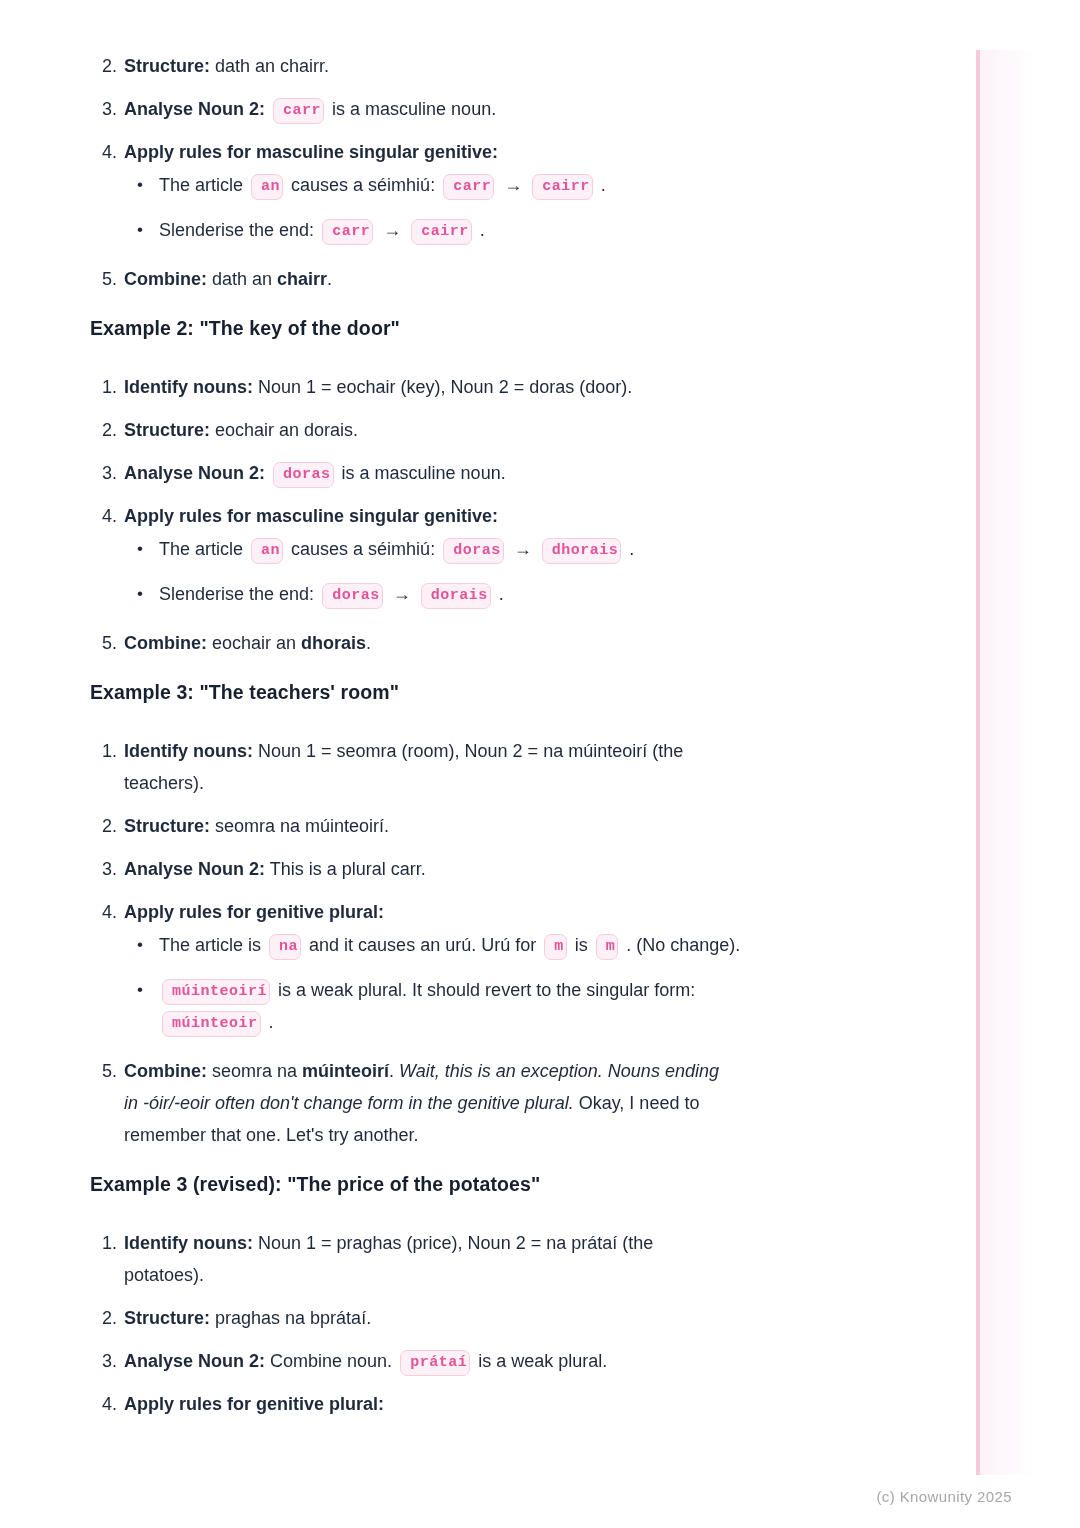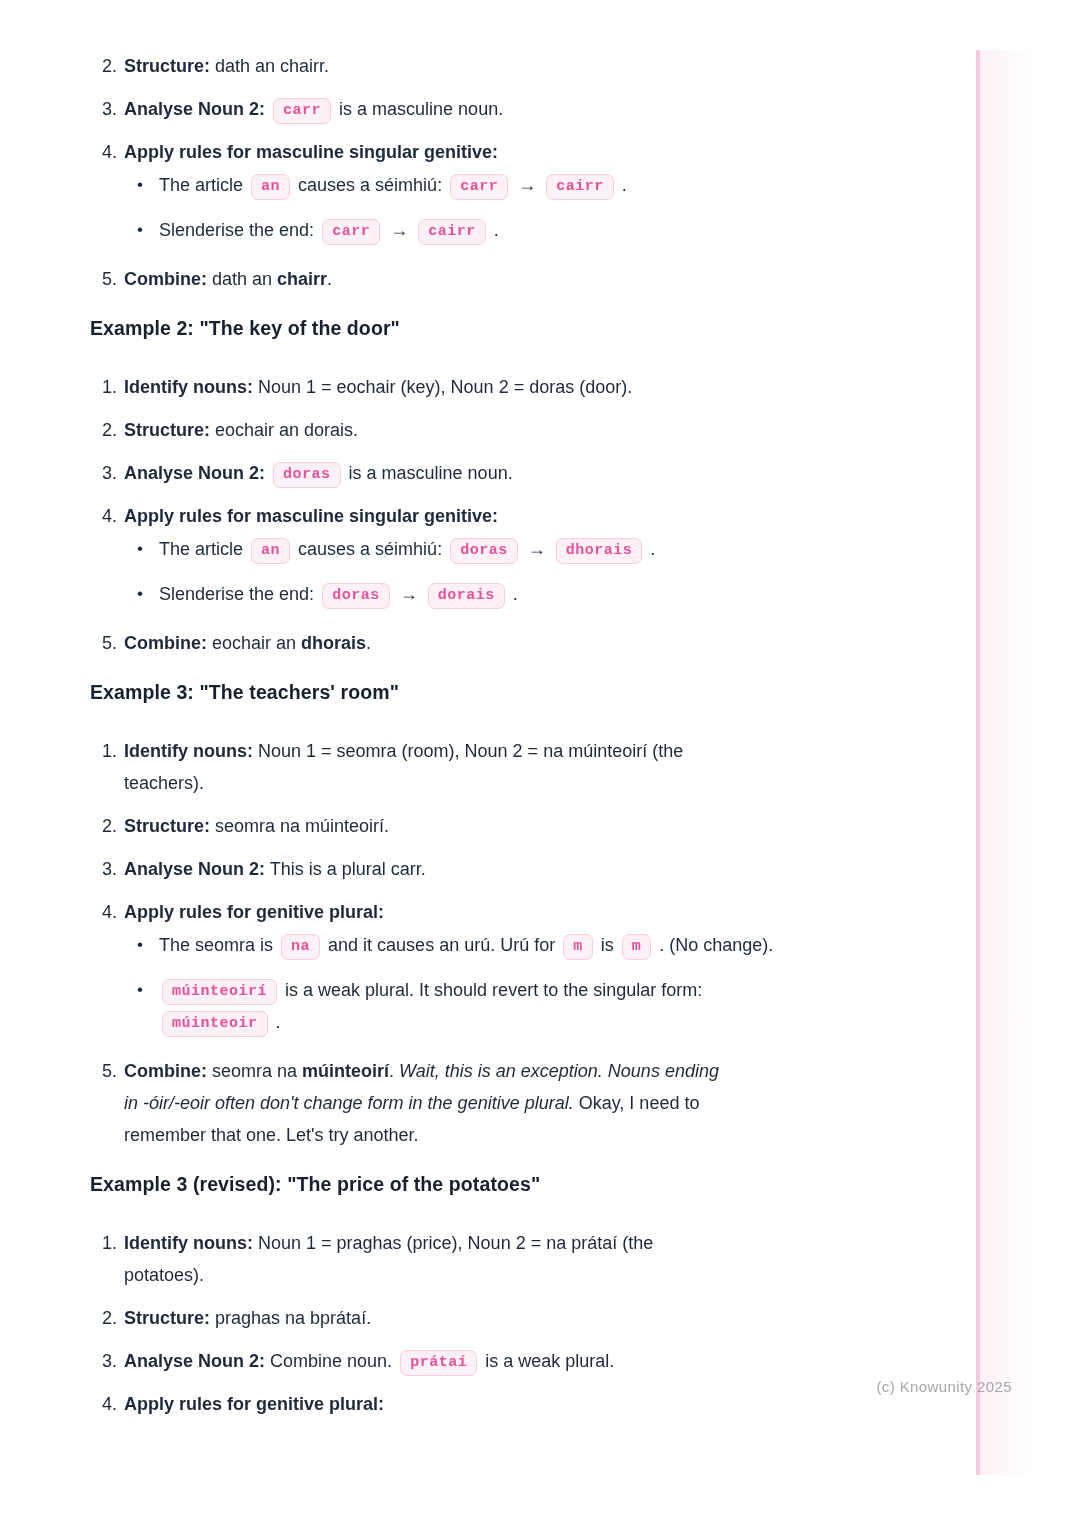--- a/index.html
+++ b/index.html
@@ -30,34 +30,34 @@
   .udot{flex:0 0 22px;font-size:17px;}
   .ubody{flex:1;}
   .badge{
     display:inline-block;
     font-family:"Liberation Mono","DejaVu Sans Mono",monospace;
     font-size:15px;font-weight:700;letter-spacing:.5px;
     color:var(--badge-text,#e2539a);
     background:var(--badge-bg,#fdf0f6);
     border:1px solid var(--badge-border,#f8cce0);
     border-radius:7px;
-    padding:1px 9px 2px 9px;line-height:21px;
+    padding:1px 2px 2px 9px;line-height:21px;
     margin:0 3px;vertical-align:1px;white-space:nowrap;
   }
   .arrow{margin:0 7px;color:var(--text-color,#1e293b);}
   .edge-line{
     position:absolute;left:976px;top:50px;width:4px;height:1425px;
     background:var(--line-color,#f6c9dc);
   }
   .edge-tint{
     position:absolute;left:980px;top:50px;width:56px;height:1425px;
     background:linear-gradient(90deg, rgba(252,231,243,.55), rgba(252,231,243,0));
   }
   .watermark{
-    position:absolute;top:1377px;right:68px;
+    position:absolute;top:1487px;right:68px;
     font-size:15px;line-height:20px;letter-spacing:.4px;
     color:var(--watermark-color,#a6a6ab);
   }
 </style>
 </head>
 <body style="--text-color: #1e293b; --heading-color: #16202e; --badge-bg: #fdf0f6; --badge-border: #f8cce0; --badge-text: #e2539a; --line-color: #f6c9dc; --watermark-color: #a6a6ab;">
 
 <div class="doc">
     <div class="olist">
       <div class="oitem">
@@ -130,21 +130,21 @@
       </div>
       <div class="oitem">
         <div class="onum">3.</div>
         <div class="obody"><strong>Analyse Noun 2:</strong><span> This is a plural carr.</span></div>
       </div>
       <div class="oitem">
         <div class="onum">4.</div>
         <div class="obody"><strong>Apply rules for genitive plural:</strong><div class="ulist">
             <div class="uitem">
               <div class="udot">•</div>
-              <div class="ubody"><span>The seomra is </span><span class="badge">na</span><span> and it causes an urú. Urú for </span><span class="badge">m</span><span> is </span><span class="badge">m</span><span> . (No change).</span></div>
+              <div class="ubody"><span>The article is </span><span class="badge">na</span><span> and it causes an urú. Urú for </span><span class="badge">m</span><span> is </span><span class="badge">m</span><span> . (No change).</span></div>
             </div>
             <div class="uitem">
               <div class="udot">•</div>
               <div class="ubody"><span class="badge">múinteoirí</span><span> is a weak plural. It should revert to the singular form:</span><br><span class="badge">múinteoir</span><span> .</span></div>
             </div>
           </div></div>
       </div>
       <div class="oitem">
         <div class="onum">5.</div>
         <div class="obody"><strong>Combine:</strong><span> seomra na </span><strong>múinteoirí</strong><span>. </span><em>Wait, this is an exception. Nouns ending</em><br><em>in -óir/-eoir often don't change form in the genitive plural.</em><span> Okay, I need to</span><br><span>remember that one. Let's try another.</span></div>

